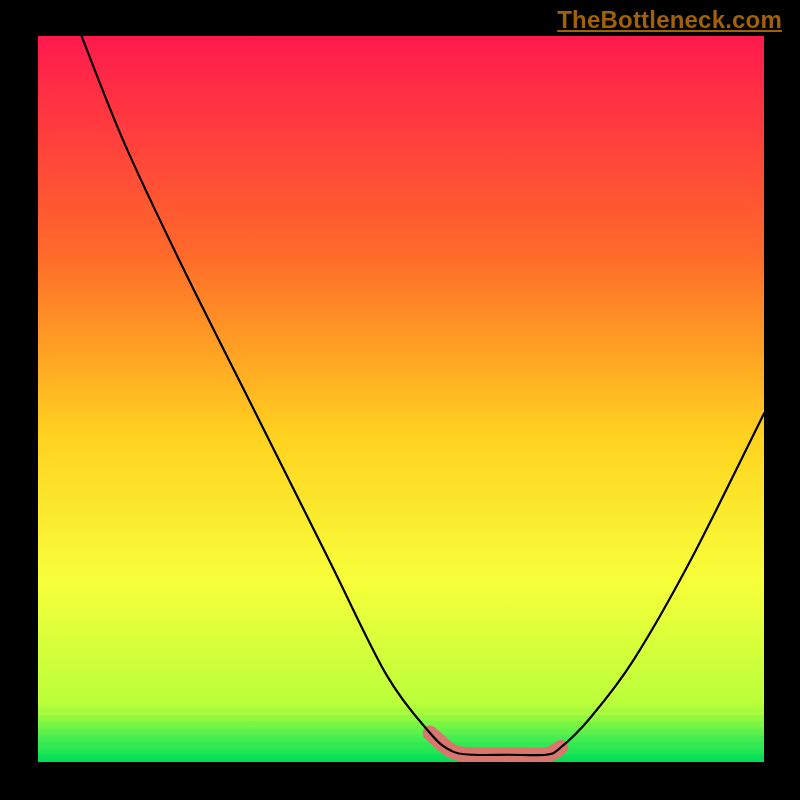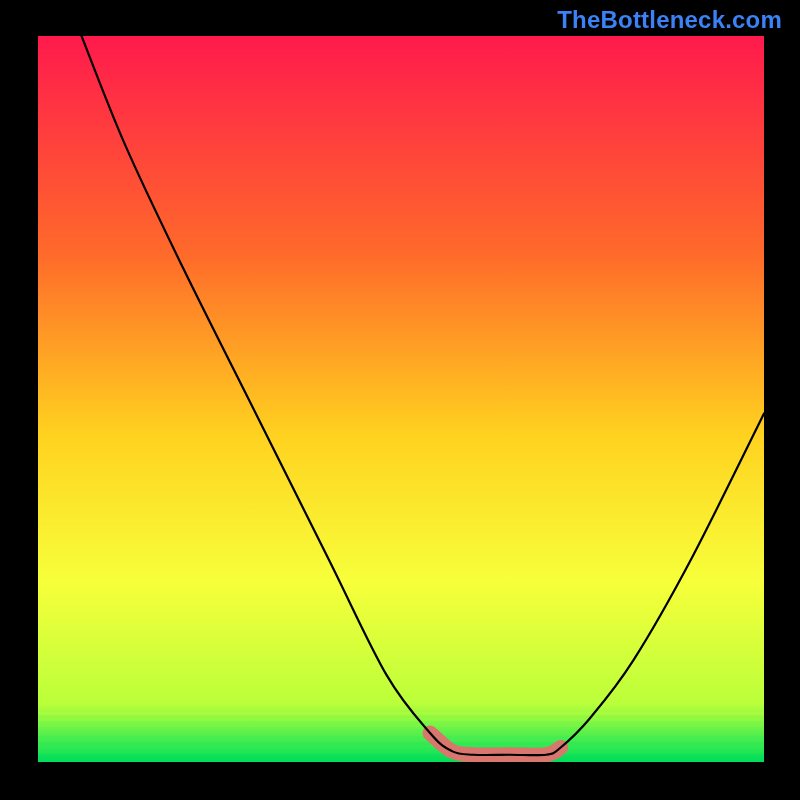--- a/index.html
+++ b/index.html
@@ -15,23 +15,24 @@
     width: 800px;
     height: 800px;
     background: #000;
   }
   .watermark {
     position: absolute;
     top: 6px;
     right: 18px;
     font-size: 24px;
     font-weight: 600;
-    color: #3b82f6;
+    color: #a16207;
     letter-spacing: 0.2px;
     z-index: 4;
+    text-decoration: underline;
   }
   .plot-wrap {
     position: absolute;
     left: 38px;
     top: 36px;
     width: 726px;
     height: 726px;
   }
   svg {
     display: block;

